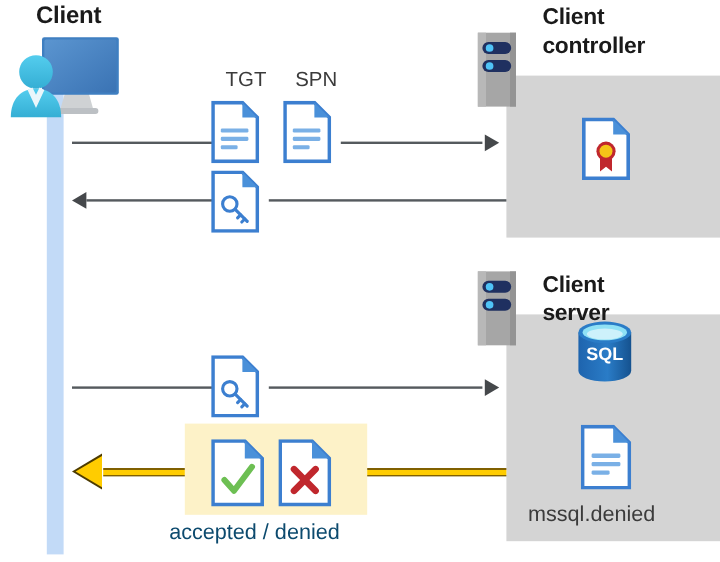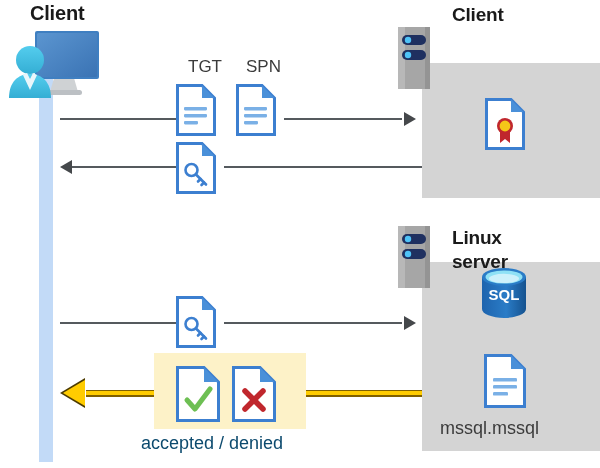--- a/index.html
+++ b/index.html
@@ -125,34 +125,34 @@
     <svg width="36" height="62" viewBox="0 0 36 62">
       <rect x="0" y="0" width="32" height="62" fill="#a6a6a6"></rect>
       <rect x="0" y="0" width="7" height="62" fill="#b8b8b8"></rect>
       <rect x="27" y="0" width="5" height="62" fill="#949494"></rect>
       <rect x="4" y="8" width="24" height="10" rx="5" fill="#1f3060"></rect>
       <circle cx="10" cy="13" r="3.2" fill="#4fc3f7"></circle>
       <rect x="4" y="23" width="24" height="10" rx="5" fill="#1f3060"></rect>
       <circle cx="10" cy="28" r="3.2" fill="#4fc3f7"></circle>
     </svg>
   </div>
-  <div class="abs title" id="dc-title"><span>Client</span><br></div>
+  <div class="abs title" id="dc-title"><span>Client</span><br><span>controller</span></div>
 
   <div class="abs tower" style="left:398px;top:226px;width:36px;height:62px;">
     <svg width="36" height="62" viewBox="0 0 36 62">
       <rect x="0" y="0" width="32" height="62" fill="#a6a6a6"></rect>
       <rect x="0" y="0" width="7" height="62" fill="#b8b8b8"></rect>
       <rect x="27" y="0" width="5" height="62" fill="#949494"></rect>
       <rect x="4" y="8" width="24" height="10" rx="5" fill="#1f3060"></rect>
       <circle cx="10" cy="13" r="3.2" fill="#4fc3f7"></circle>
       <rect x="4" y="23" width="24" height="10" rx="5" fill="#1f3060"></rect>
       <circle cx="10" cy="28" r="3.2" fill="#4fc3f7"></circle>
     </svg>
   </div>
-  <div class="abs title" id="linux-title">Linux server</div>
+  <div class="abs title" id="linux-title">Client server</div>
 
   <div class="abs doc" style="left:485px;top:98px;width:40px;height:52px;">
     <svg width="40" height="52" viewBox="0 0 40 52">
       <path d="M1.5 1.5 H26 L38.5 14 V50.5 H1.5 Z" fill="#ffffff" stroke="#3c7fd0" stroke-width="3"></path>
       <path d="M26 1.5 L38.5 14 H26 Z" fill="#4a90d9"></path>
 
       <path d="M15 32 L15 45 L20 41 L25 45 L25 32 Z" fill="#c0272d"></path>
       <circle cx="20" cy="28" r="8" fill="#c0272d"></circle>
       <circle cx="20" cy="28" r="5.4" fill="#f5c518"></circle>
     </svg>
@@ -177,21 +177,21 @@
 
   <div class="abs doc" style="left:484px;top:354px;width:42px;height:54px;">
     <svg width="42" height="54" viewBox="0 0 42 54">
       <path d="M1.5 1.5 H27 L40.5 15 V52.5 H1.5 Z" fill="#ffffff" stroke="#3c7fd0" stroke-width="3"></path>
       <path d="M27 1.5 L40.5 15 H27 Z" fill="#4a90d9"></path>
       <rect x="9" y="24" width="24" height="3.6" rx="1.2" fill="#7ab0e6"></rect>
       <rect x="9" y="31" width="24" height="3.6" rx="1.2" fill="#7ab0e6"></rect>
       <rect x="9" y="38" width="15" height="3.6" rx="1.2" fill="#7ab0e6"></rect>
     </svg>
   </div>
-  <div class="abs" id="keytab-label">mssql.mssql</div>
+  <div class="abs" id="keytab-label">mssql.denied</div>
 
   <div class="abs line" style="left:60px;top:118px;width:118px;"></div>
   <div class="abs line" style="left:284px;top:118px;width:118px;"></div>
   <div class="abs arrow-r" style="left:404px;top:112px;"></div>
 
   <div class="abs doc-cap" id="tgt-cap">TGT</div>
   <div class="abs doc-cap" id="spn-cap">SPN</div>
 
   <div class="abs doc" style="left:176px;top:84px;width:40px;height:52px;">
     <svg width="40" height="52" viewBox="0 0 40 52">

